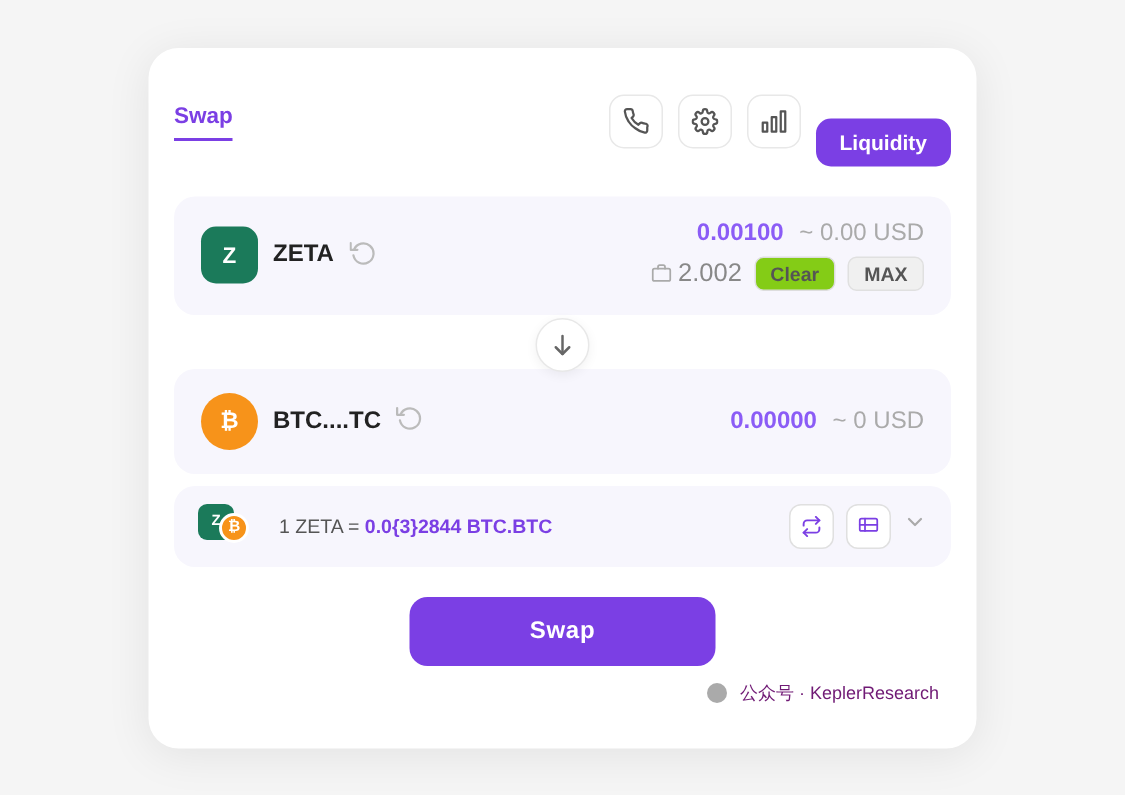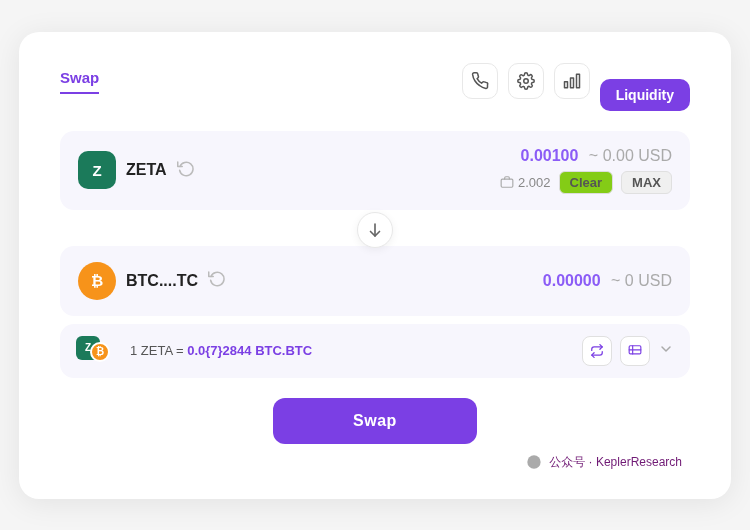--- a/index.html
+++ b/index.html
@@ -9,22 +9,22 @@
       display: flex;
       justify-content: center;
       align-items: center;
       width: 750px;
       height: 530px;
       overflow: hidden;
     }
     .card {
       background: #fff;
       border-radius: 20px;
-      padding: 20px 41px 28px;
-      width: 712px;
+      padding: 20px 17px 28px;
+      width: 552px;
       box-shadow: 0 4px 30px rgba(0,0,0,0.08);
     }
     
     .header {
       display: flex;
       align-items: center;
       margin-bottom: 20px;
     }
     .tabs {
       display: flex;
@@ -126,21 +126,21 @@
       margin-left: 6px;
     }
     .amount-row {
       display: flex;
       align-items: center;
       justify-content: flex-end;
       gap: 8px;
       margin-top: 6px;
     }
     .wallet-balance {
-      font-size: 13px;
+      font-size: 17px;
       color: #888;
       display: flex;
       align-items: center;
       gap: 4px;
     }
     .btn-small {
       padding: 3px 10px;
       border-radius: 6px;
       font-size: 13px;
       font-weight: 600;
@@ -370,21 +370,21 @@
       <span class="amount-usd">~ 0 USD</span>
     </div>
   </div>
 
   <div class="rate-bar">
     <div class="rate-icons">
       <div class="rate-icon-1">Z</div>
       <div class="rate-icon-2">₿</div>
     </div>
     <div class="rate-text">
-      <span>1 ZETA = </span><span class="highlight" style="color: rgb(123, 63, 228); font-weight: 700;">0.0{7}2844 BTC.BTC</span>
+      <span>1 ZETA = </span><span class="highlight" style="color: rgb(123, 63, 228); font-weight: 700;">0.0{3}2844 BTC.BTC</span>
     </div>
     <div class="rate-actions">
       <div class="rate-icon-btn">
         <svg width="14" height="14" viewBox="0 0 24 24" fill="none" stroke="#7b3fe4" stroke-width="2.2" stroke-linecap="round" stroke-linejoin="round">
           <polyline points="17 1 21 5 17 9"></polyline>
             <path d="M3 11V9a4 4 0 0 1 4-4h14"></path>
             <polyline points="7 23 3 19 7 15"></polyline>
             <path d="M21 13v2a4 4 0 0 1-4 4H3"></path>
         </svg>
       </div>

